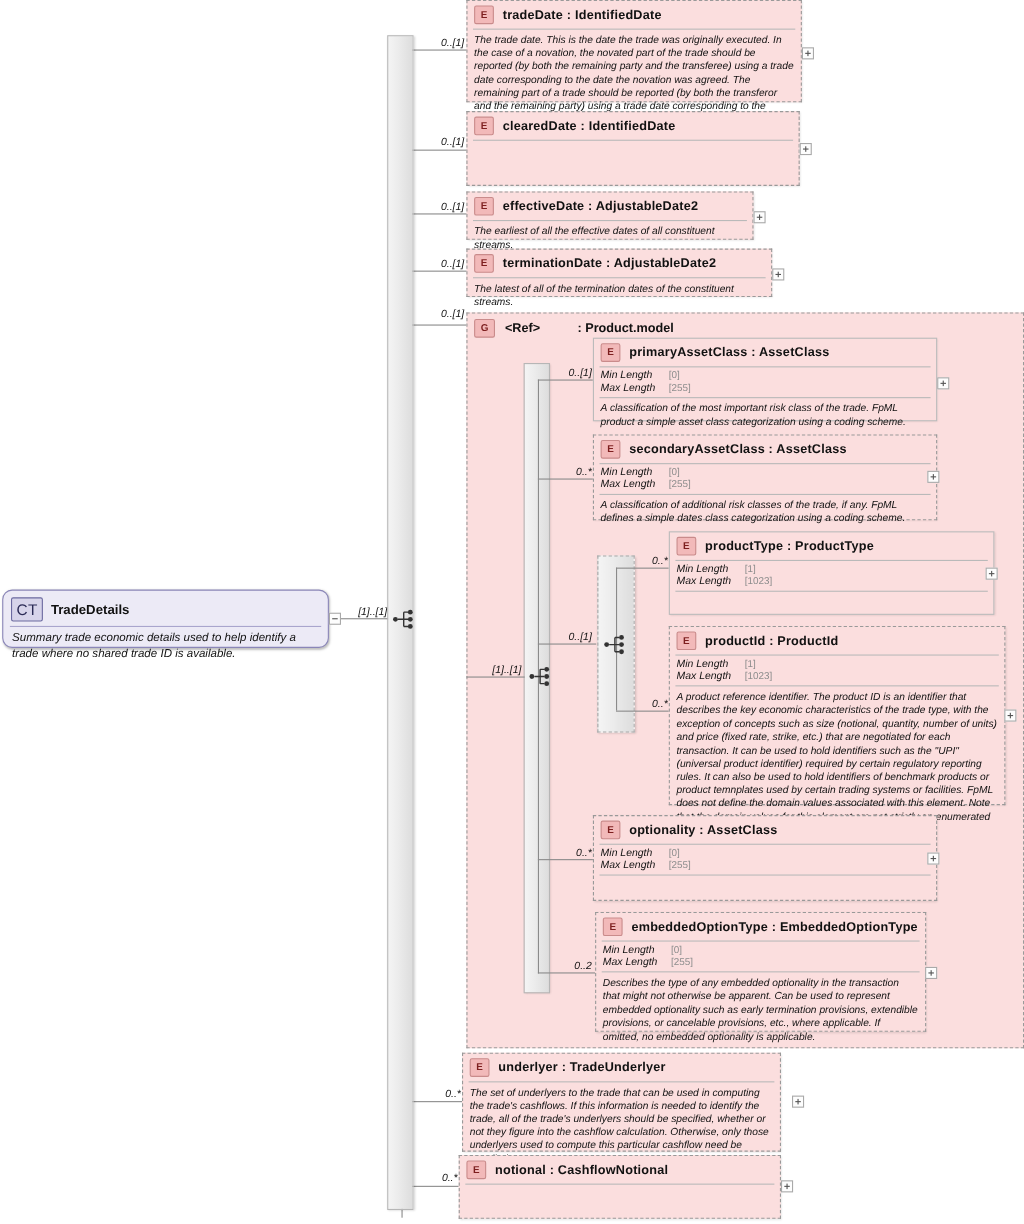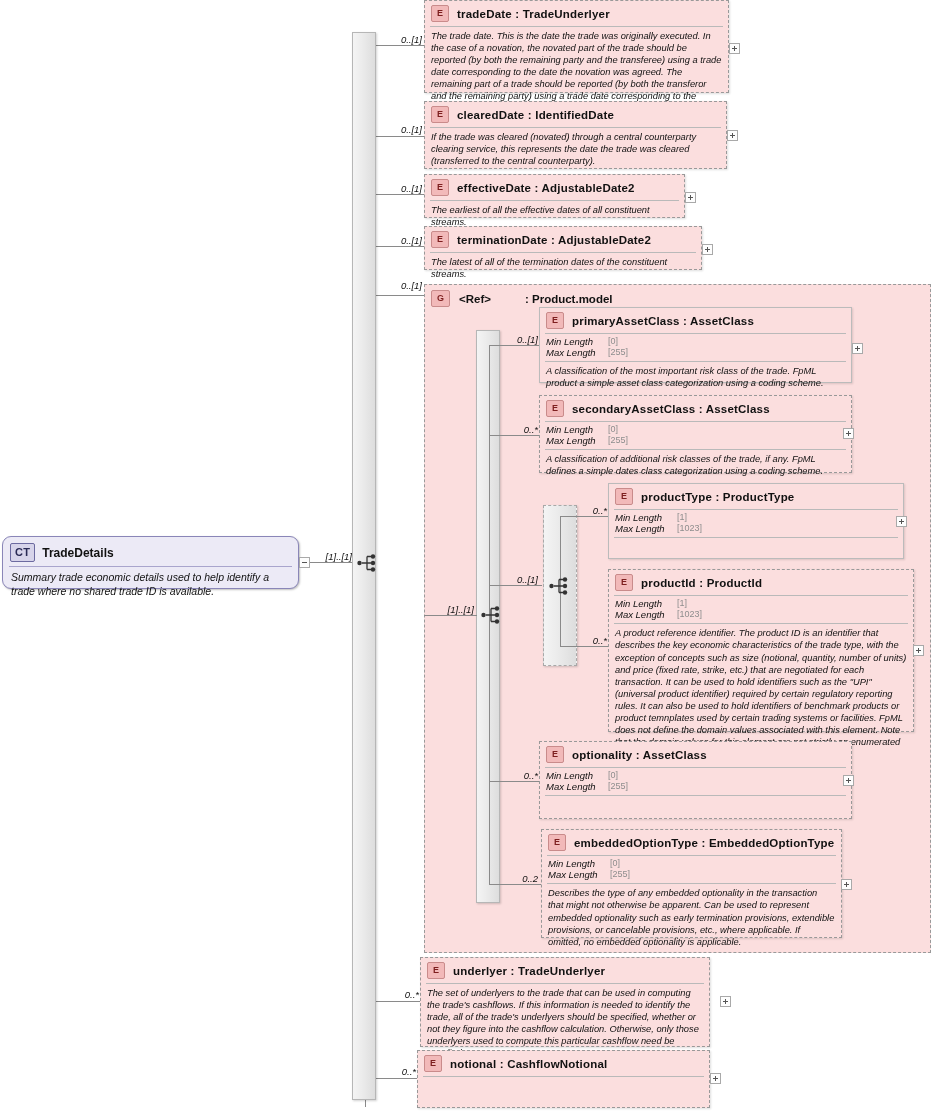--- a/index.html
+++ b/index.html
@@ -11,21 +11,21 @@
   .abs{position:absolute;box-sizing:border-box;}
 
   
   .ct-box{
     background:#eceaf6;border:1px solid #8a86b8;border-radius:9px;
     box-shadow:1px 1px 2px rgba(0,0,0,.25);
   }
   .ct-head{display:flex;align-items:center;gap:7px;padding:6px 8px 4px 7px;}
   .badge{
     display:inline-block;border:1px solid #6c6aa0;background:#d7d4ea;
-    color:#2a2a55;font-size:11px;font-weight:bold;line-height:1;
+    color:#2a2a55;font-size:14px;font-weight:normal;line-height:1;
     padding:3px 4px 3px 4px;border-radius:2px;letter-spacing:.3px;
   }
   .ct-title{font-size:12px;font-weight:bold;color:#111;}
   .ct-rule{height:1px;background:#a9a5cd;margin:0 6px;}
   .ct-doc{
     font-style:italic;font-size:10.5px;line-height:1.32;color:#111;
     padding:4px 8px 6px 8px;
   }
 
   
@@ -121,35 +121,34 @@
     <circle cx="16" cy="3.5" r="2.2" fill="#333"></circle>
     <circle cx="16" cy="10" r="2.2" fill="#333"></circle>
     <circle cx="16" cy="16.5" r="2.2" fill="#333"></circle>
   </svg>
 </div>
 
 <div class="abs card" style="left:375px;top:34px;width:47px;">0..[1]</div>
 <div class="abs ebox dashed" style="left:424px;top:0px;width:305px;height:93px;">
   <div class="e-head">
     <span class="e-badge">E</span>
-    <span class="e-title">tradeDate  : TradeUnderlyer</span>
+    <span class="e-title">tradeDate  : IdentifiedDate</span>
   </div>
   <div class="e-rule"></div>
   <div class="e-doc">The trade date. This is the date the trade was originally executed. In the case of a novation, the novated part of the trade should be reported (by both the remaining party and the transferee) using a trade date corresponding to the date the novation was agreed. The remaining part of a trade should be reported (by both the transferor and the remaining party) using a trade date corresponding to the original execution date.</div>
 </div>
 <div class="abs plus" style="left:729px;top:43px;"></div>
 
 <div class="abs card" style="left:375px;top:124px;width:47px;">0..[1]</div>
 <div class="abs ebox dashed" style="left:424px;top:101px;width:303px;height:68px;">
   <div class="e-head">
     <span class="e-badge">E</span>
     <span class="e-title">clearedDate  : IdentifiedDate</span>
   </div>
   <div class="e-rule"></div>
-  <div class="e-doc">If the trade was cleared (novated) through a central counterparty clearing service, this represents the date the trade was cleared (transferred to the central counterparty).</div>
 </div>
 <div class="abs plus" style="left:727px;top:130px;"></div>
 
 <div class="abs card" style="left:375px;top:183px;width:47px;">0..[1]</div>
 <div class="abs ebox dashed" style="left:424px;top:174px;width:261px;height:44px;">
   <div class="e-head">
     <span class="e-badge">E</span>
     <span class="e-title">effectiveDate  : AdjustableDate2</span>
   </div>
   <div class="e-rule"></div>

